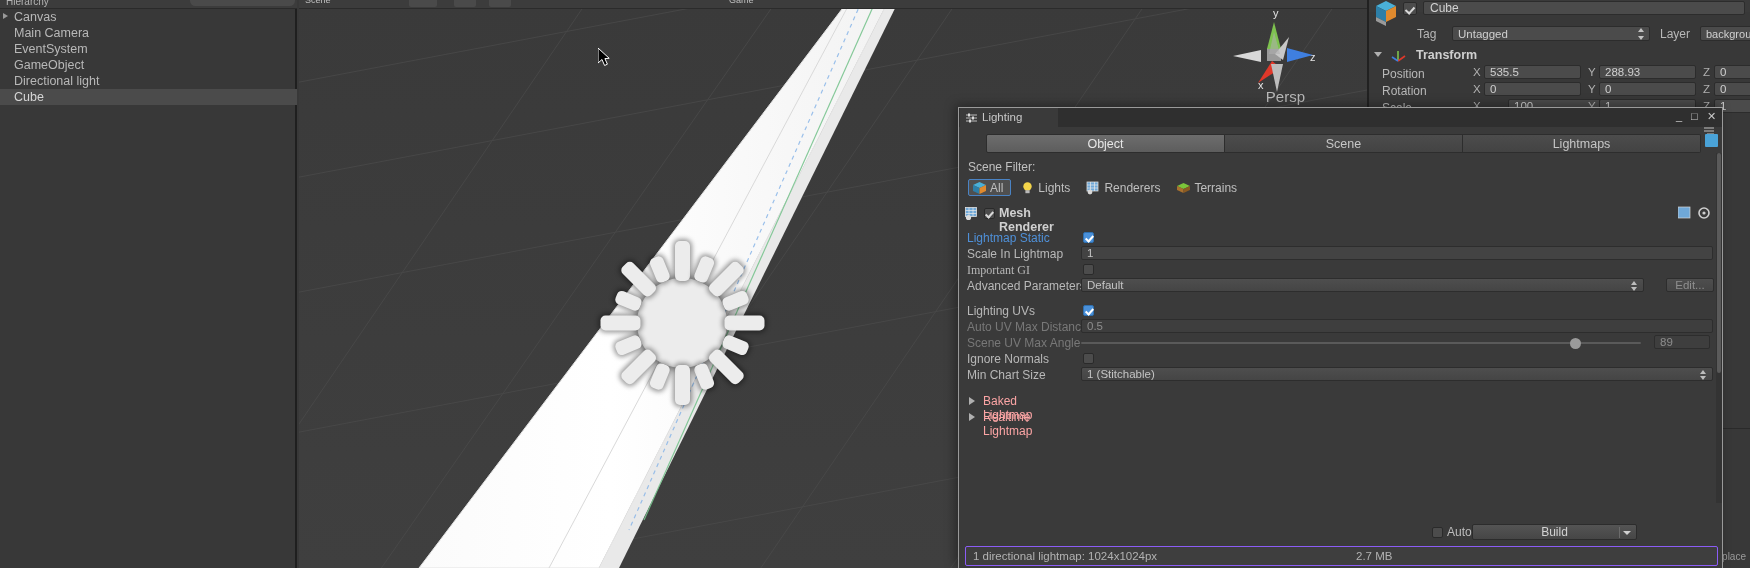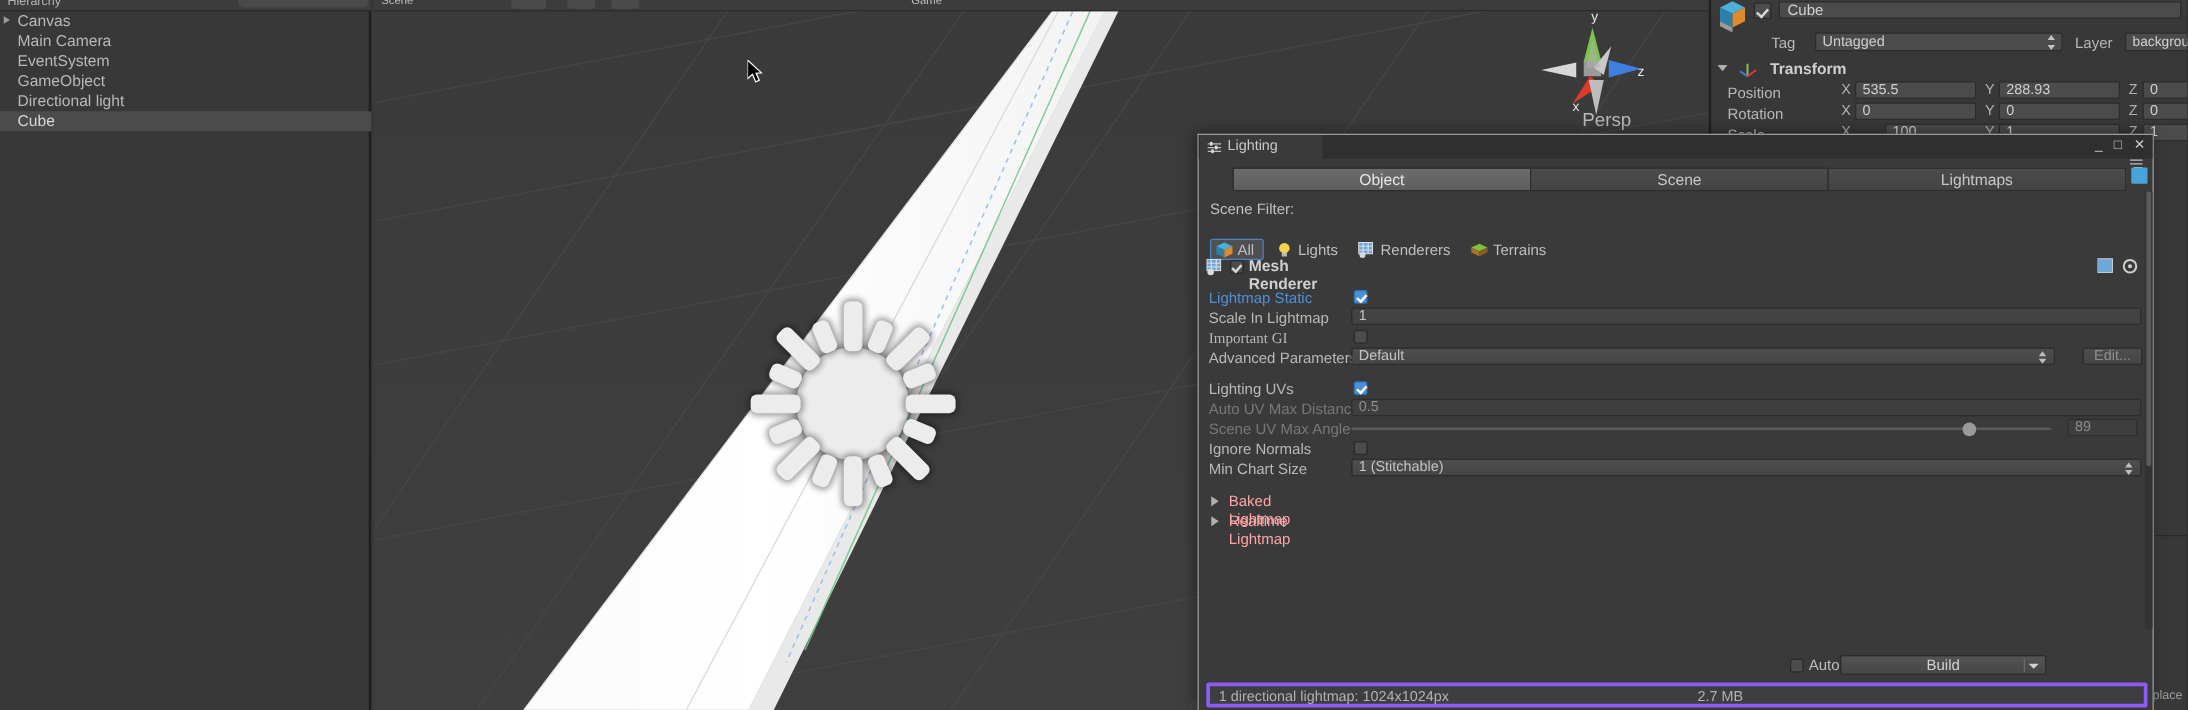--- a/index.html
+++ b/index.html
@@ -174,21 +174,21 @@
     border:1px solid #2d2d2d; border-left:none;
   }
   .lw-seg:first-child { border-left:1px solid #2d2d2d; border-radius:2px 0 0 2px;
     background: linear-gradient(180deg,#6d6d6d 0%,#5d5d5d 100%); color:#e6e6e6;}
   .lw-seg:last-child { border-radius:0 2px 2px 0; }
   .lw-seg.inactive { background: linear-gradient(180deg,#4c4c4c 0%,#434343 100%); }
 
   #lw-pin { position:absolute; right:4px; top:26px; width:13px; height:13px; background:#4aa3d8; border-radius:1px;}
 
   #scene-filter-lbl { position:absolute; left:9px; top:52px; font-size:12px; color:#c0c0c0; }
-  #filter-row { position:absolute; left:9px; top:83px; height:17px; display:flex; align-items:flex-end; }
+  #filter-row { position:absolute; left:9px; top:71px; height:17px; display:flex; align-items:flex-end; }
   .filt {
     position:relative; height:17px; display:flex; align-items:center;
     font-size:12px; color:#bfbfbf; padding:0 7px 0 3px; margin-right:6px; border-radius:2px;
   }
   .filt.active { background:#4f4f4f; border:1px solid #4a83c4; }
   .filt .fi { width:15px; height:14px; margin-right:3px; position:relative; }
 
   #mesh-hdr { position:absolute; left:6px; top:98px; height:16px; }
   #mesh-hdr .mh-icon{ position:absolute; left:0; top:1px; width:14px; height:14px;}
   #mesh-hdr .mh-chk {
@@ -256,21 +256,21 @@
   #build-btn {
     position:absolute; left:513px; top:6px; width:165px; height:16px;
     background: linear-gradient(180deg,#545454,#464646); border:1px solid #2c2c2c; border-radius:2px;
     color:#d2d2d2; font-size:12px; line-height:15px; text-align:center;
   }
   #build-btn .sep { position:absolute; right:16px; top:2px; width:1px; height:11px; background:#6b6b6b;}
   #build-btn .dtri { position:absolute; right:5px; top:6px; width:0;height:0;
     border-top:4px solid #d0d0d0; border-left:4px solid transparent; border-right:4px solid transparent;}
   #lm-info {
     position:absolute; left:6px; bottom:2px; width:753px; height:20px;
-    background:#3e3e3e; border:3px solid #8b5cf6; border-radius:2px;
+    background:#3e3e3e; border:1px solid #8b5cf6; border-radius:2px;
   }
   #lm-info .a{ position:absolute; left:7px; top:3px; font-size:11.5px; color:#b2b2b2;}
   #lm-info .b{ position:absolute; left:390px; top:3px; font-size:11.5px; color:#b2b2b2;}
   #lw-vscroll { position:absolute; right:0; top:45px; width:6px; height:350px; background:#333; }
   #lw-vscroll i { position:absolute; left:1px; top:0; width:4px; height:220px; background:#5a5a5a; border-radius:2px; display:block;}
 </style>
 </head>
 <body>
 
 <div id="root">

